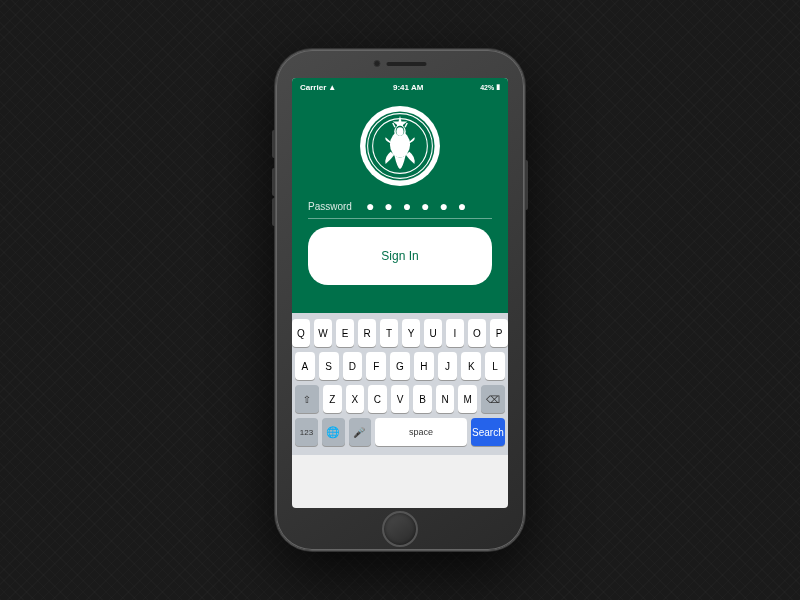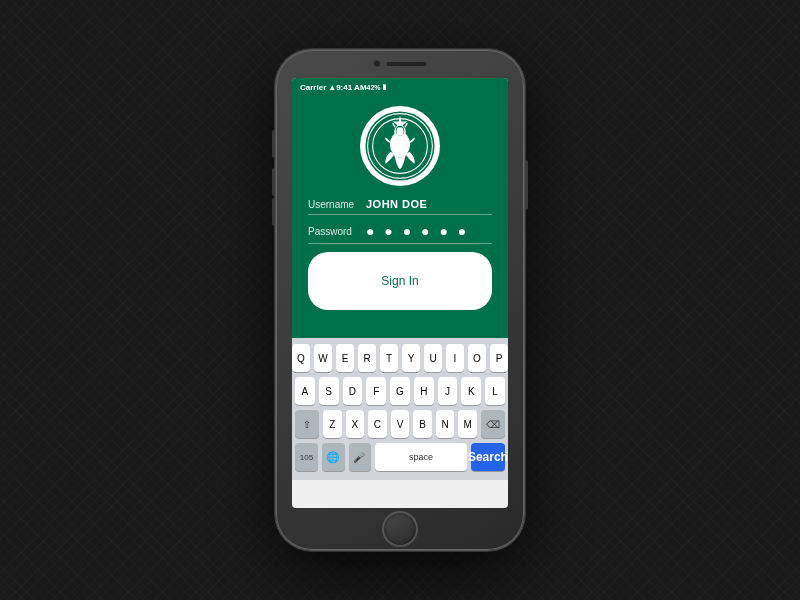--- a/index.html
+++ b/index.html
@@ -74,21 +74,21 @@
       overflow: hidden;
       position: relative;
     }
 
     
     .status-bar {
       background: #00704a;
       height: 18px;
       display: flex;
       align-items: center;
-      justify-content: flex-start;
+      justify-content: space-between;
       padding: 0 8px;
       font-size: 8px;
       color: white;
       font-weight: 600;
     }
 
     .status-bar-left {
       display: flex;
       align-items: center;
       gap: 2px;
@@ -233,22 +233,22 @@
       flex: 4;
       font-size: 9px;
       color: #333;
     }
 
     .key.search-key {
       background: #2563eb;
       color: white;
       max-width: none;
       flex: 1.5;
-      font-size: 12px;
-      font-weight: 700;
+      font-size: 10px;
+      font-weight: 400;
     }
 
     .key.num-key {
       font-size: 8px;
       max-width: none;
       flex: 1;
     }
 
     
     .phone-bottom {
@@ -343,24 +343,20 @@
             <path d="M63 58 Q72 65 70 75 Q62 68 58 62 Z" fill="white"></path>
 
             <path d="M42 62 Q50 70 58 62 Q54 80 50 82 Q46 80 42 62 Z" fill="white"></path>
 
             <path d="M36 46 Q28 42 30 38 Q36 44 40 46 Z" fill="white"></path>
             <path d="M64 46 Q72 42 70 38 Q64 44 60 46 Z" fill="white"></path>
           </svg>
         </div>
 
         <div class="login-form">
-          <div class="field-row">
-            <span class="field-label">Username</span>
-            <span class="field-value">JOHN DOE</span>
-          </div>
           <div class="field-row">
             <span class="field-label">Password</span>
             <span class="field-value password">● ● ● ● ● ●</span>
           </div>
           <div class="sign-in-btn">Sign In</div>
         </div>
       </div>
 
       <div class="keyboard">
 
@@ -395,21 +391,21 @@
           <div class="key">X</div>
           <div class="key">C</div>
           <div class="key">V</div>
           <div class="key">B</div>
           <div class="key">N</div>
           <div class="key">M</div>
           <div class="key modifier wide">⌫</div>
         </div>
 
         <div class="key-row">
-          <div class="key modifier num-key">105</div>
+          <div class="key modifier num-key">123</div>
           <div class="key modifier" style="max-width:24px;font-size:11px;">🌐</div>
           <div class="key modifier" style="max-width:24px;font-size:10px;">🎤</div>
           <div class="key space-key">space</div>
           <div class="key search-key">Search</div>
         </div>
       </div>
 
     </div>
 
     <div class="phone-bottom">

